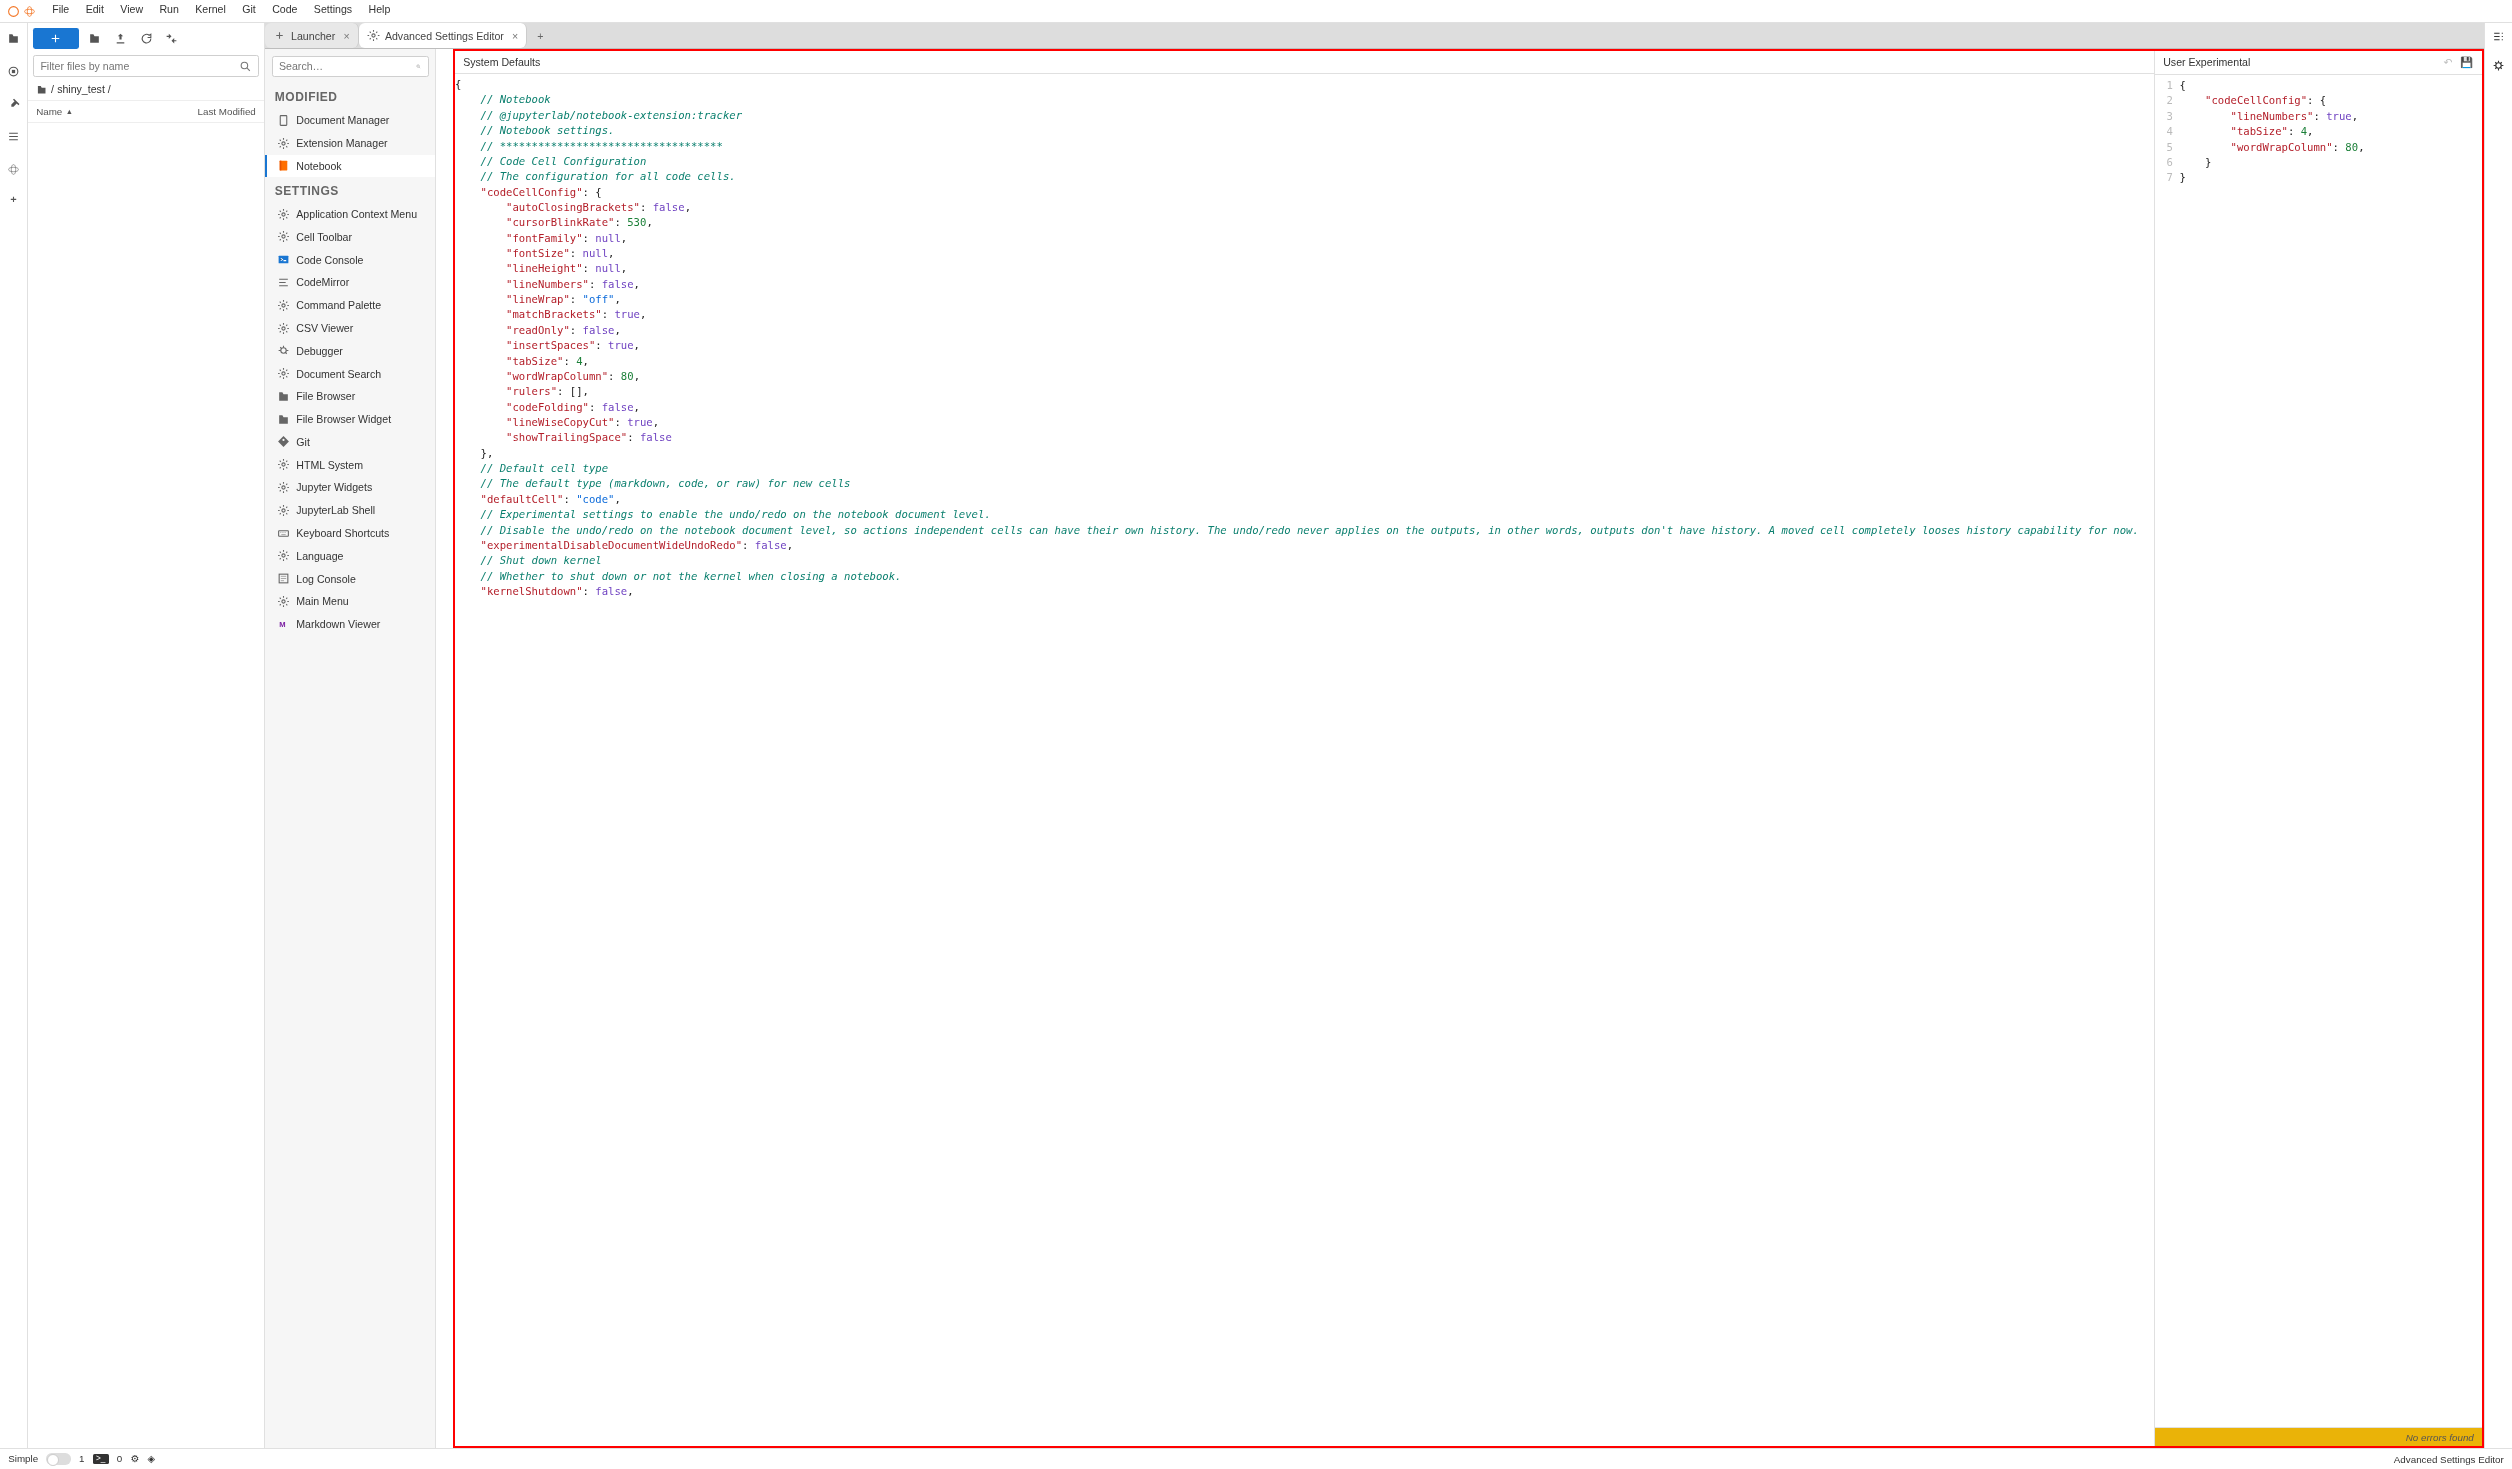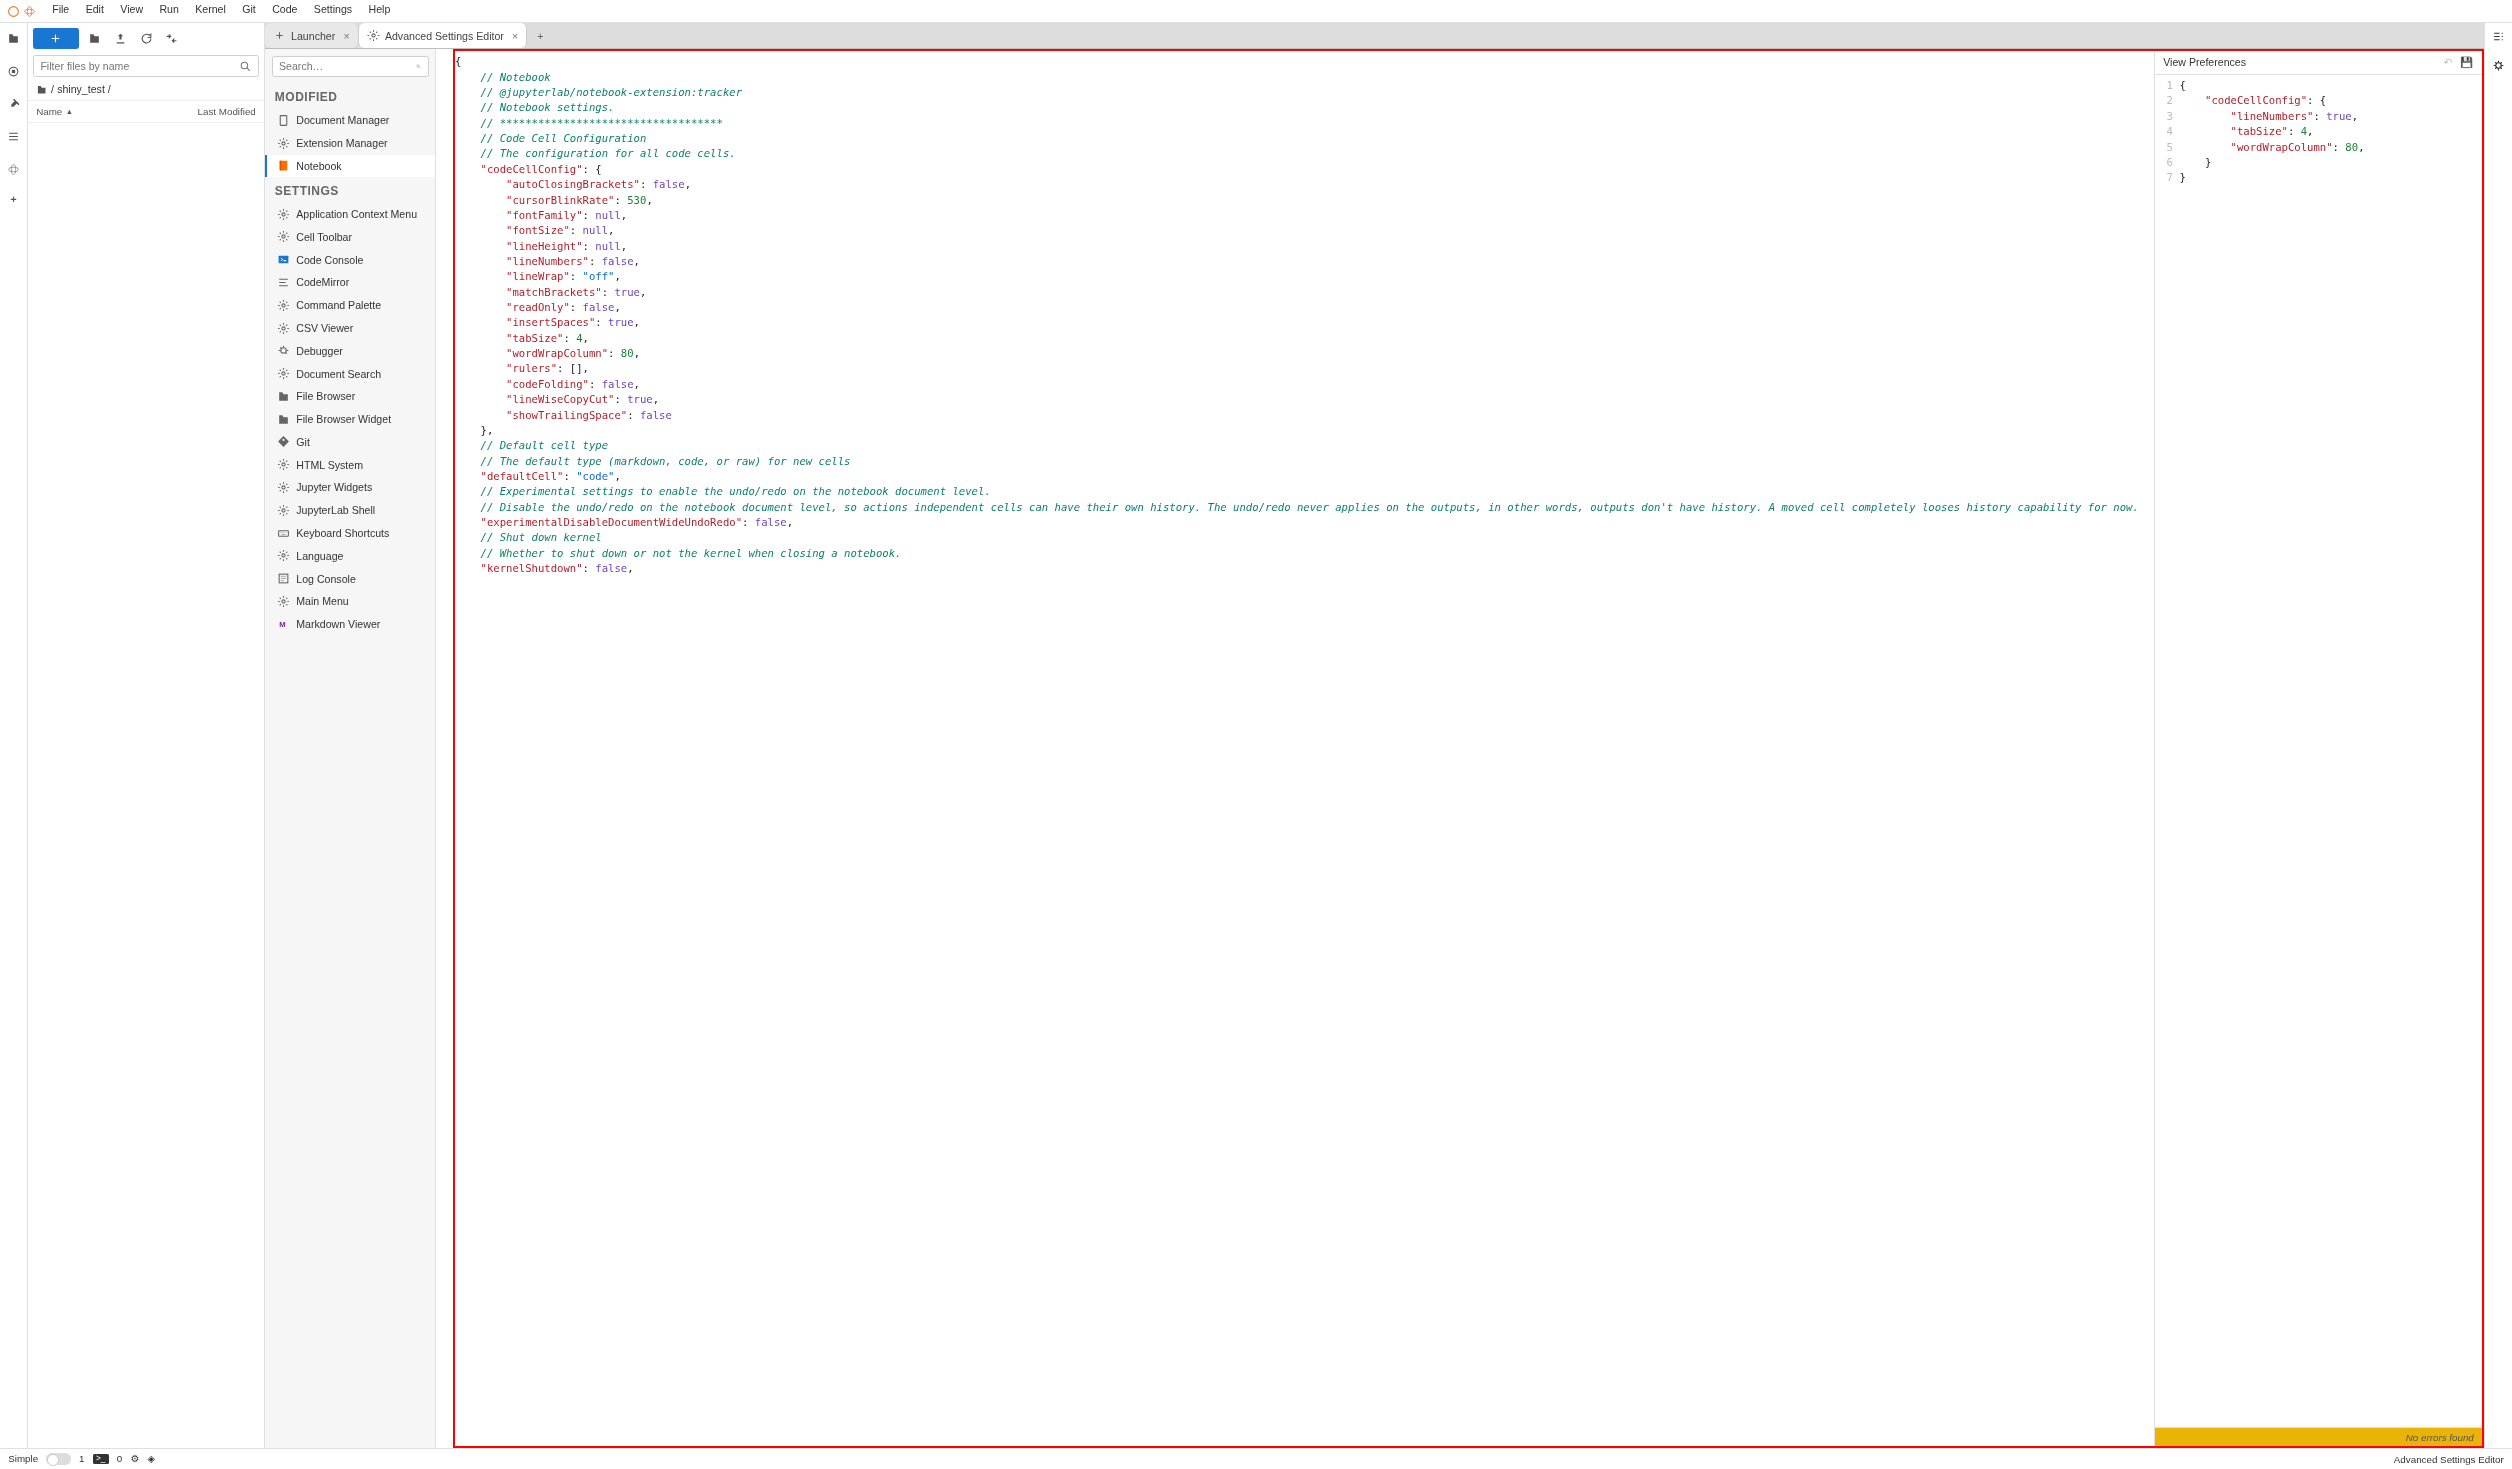--- a/index.html
+++ b/index.html
@@ -430,25 +430,28 @@
                     <text x="4" y="17" font-size="14" font-weight="bold" fill="#7b1fa2">M</text>
                   </svg>
                 </span>
                 <span>Markdown Viewer</span>
               </div>
             </div>
         </div>
 
         <div class="settings-right">
           <div class="editor-col defaults">
+            <div class="editor-header">
+              <span>System Defaults</span>
+            </div>
             <div class="editor-body" id="defaults-body" style="white-space: pre-wrap;"><span class="codeln"><span class="tok-punc">{</span></span><span class="codeln">    <span class="tok-comment">// Notebook</span></span><span class="codeln">    <span class="tok-comment">// @jupyterlab/notebook-extension:tracker</span></span><span class="codeln">    <span class="tok-comment">// Notebook settings.</span></span><span class="codeln">    <span class="tok-comment">// ***********************************</span></span><span class="codeln"></span><span class="codeln">    <span class="tok-comment">// Code Cell Configuration</span></span><span class="codeln">    <span class="tok-comment">// The configuration for all code cells.</span></span><span class="codeln">    <span class="tok-key">"codeCellConfig"</span><span class="tok-punc">: {</span></span><span class="codeln">        <span class="tok-key">"autoClosingBrackets"</span><span class="tok-punc">: </span><span class="tok-bool">false</span><span class="tok-punc">,</span></span><span class="codeln">        <span class="tok-key">"cursorBlinkRate"</span><span class="tok-punc">: </span><span class="tok-num">530</span><span class="tok-punc">,</span></span><span class="codeln">        <span class="tok-key">"fontFamily"</span><span class="tok-punc">: </span><span class="tok-null">null</span><span class="tok-punc">,</span></span><span class="codeln">        <span class="tok-key">"fontSize"</span><span class="tok-punc">: </span><span class="tok-null">null</span><span class="tok-punc">,</span></span><span class="codeln">        <span class="tok-key">"lineHeight"</span><span class="tok-punc">: </span><span class="tok-null">null</span><span class="tok-punc">,</span></span><span class="codeln">        <span class="tok-key">"lineNumbers"</span><span class="tok-punc">: </span><span class="tok-bool">false</span><span class="tok-punc">,</span></span><span class="codeln">        <span class="tok-key">"lineWrap"</span><span class="tok-punc">: </span><span class="tok-str">"off"</span><span class="tok-punc">,</span></span><span class="codeln">        <span class="tok-key">"matchBrackets"</span><span class="tok-punc">: </span><span class="tok-bool">true</span><span class="tok-punc">,</span></span><span class="codeln">        <span class="tok-key">"readOnly"</span><span class="tok-punc">: </span><span class="tok-bool">false</span><span class="tok-punc">,</span></span><span class="codeln">        <span class="tok-key">"insertSpaces"</span><span class="tok-punc">: </span><span class="tok-bool">true</span><span class="tok-punc">,</span></span><span class="codeln">        <span class="tok-key">"tabSize"</span><span class="tok-punc">: </span><span class="tok-num">4</span><span class="tok-punc">,</span></span><span class="codeln">        <span class="tok-key">"wordWrapColumn"</span><span class="tok-punc">: </span><span class="tok-num">80</span><span class="tok-punc">,</span></span><span class="codeln">        <span class="tok-key">"rulers"</span><span class="tok-punc">: </span><span class="tok-punc">[]</span><span class="tok-punc">,</span></span><span class="codeln">        <span class="tok-key">"codeFolding"</span><span class="tok-punc">: </span><span class="tok-bool">false</span><span class="tok-punc">,</span></span><span class="codeln">        <span class="tok-key">"lineWiseCopyCut"</span><span class="tok-punc">: </span><span class="tok-bool">true</span><span class="tok-punc">,</span></span><span class="codeln">        <span class="tok-key">"showTrailingSpace"</span><span class="tok-punc">: </span><span class="tok-bool">false</span><span class="tok-punc"></span></span><span class="codeln">    <span class="tok-punc">},</span></span><span class="codeln"></span><span class="codeln">    <span class="tok-comment">// Default cell type</span></span><span class="codeln">    <span class="tok-comment">// The default type (markdown, code, or raw) for new cells</span></span><span class="codeln">    <span class="tok-key">"defaultCell"</span><span class="tok-punc">: </span><span class="tok-str">"code"</span><span class="tok-punc">,</span></span><span class="codeln"></span><span class="codeln">    <span class="tok-comment">// Experimental settings to enable the undo/redo on the notebook document level.</span></span><span class="codeln">    <span class="tok-comment">// Disable the undo/redo on the notebook document level, so actions independent cells can have their own history. The undo/redo never applies on the outputs, in other words, outputs don't have history. A moved cell completely looses history capability for now.</span></span><span class="codeln">    <span class="tok-key">"experimentalDisableDocumentWideUndoRedo"</span><span class="tok-punc">: </span><span class="tok-bool">false</span><span class="tok-punc">,</span></span><span class="codeln"></span><span class="codeln">    <span class="tok-comment">// Shut down kernel</span></span><span class="codeln">    <span class="tok-comment">// Whether to shut down or not the kernel when closing a notebook.</span></span><span class="codeln">    <span class="tok-key">"kernelShutdown"</span><span class="tok-punc">: </span><span class="tok-bool">false</span><span class="tok-punc">,</span></span></div>
           </div>
           <div class="editor-col user">
             <div class="editor-header">
-              <span>View Preferences</span>
+              <span>User Experimental</span>
               <span class="actions">
                 <span>↶</span>
                 <span>💾</span>
               </span>
             </div>
             <div class="editor-body" id="user-body"><span class="codeln"><span class="gutter">1</span><span class="tok-punc">{</span></span><span class="codeln"><span class="gutter">2</span>    <span class="tok-key">"codeCellConfig"</span><span class="tok-punc">: {</span></span><span class="codeln"><span class="gutter">3</span>        <span class="tok-key">"lineNumbers"</span><span class="tok-punc">: </span><span class="tok-bool">true</span><span class="tok-punc">,</span></span><span class="codeln"><span class="gutter">4</span>        <span class="tok-key">"tabSize"</span><span class="tok-punc">: </span><span class="tok-num">4</span><span class="tok-punc">,</span></span><span class="codeln"><span class="gutter">5</span>        <span class="tok-key">"wordWrapColumn"</span><span class="tok-punc">: </span><span class="tok-num">80</span><span class="tok-punc">,</span></span><span class="codeln"><span class="gutter">6</span><span class="tok-punc">    }</span></span><span class="codeln"><span class="gutter">7</span><span class="tok-punc">}</span></span></div>
             <div class="editor-footer">No errors found</div>
           </div>
         </div>
       </div>

